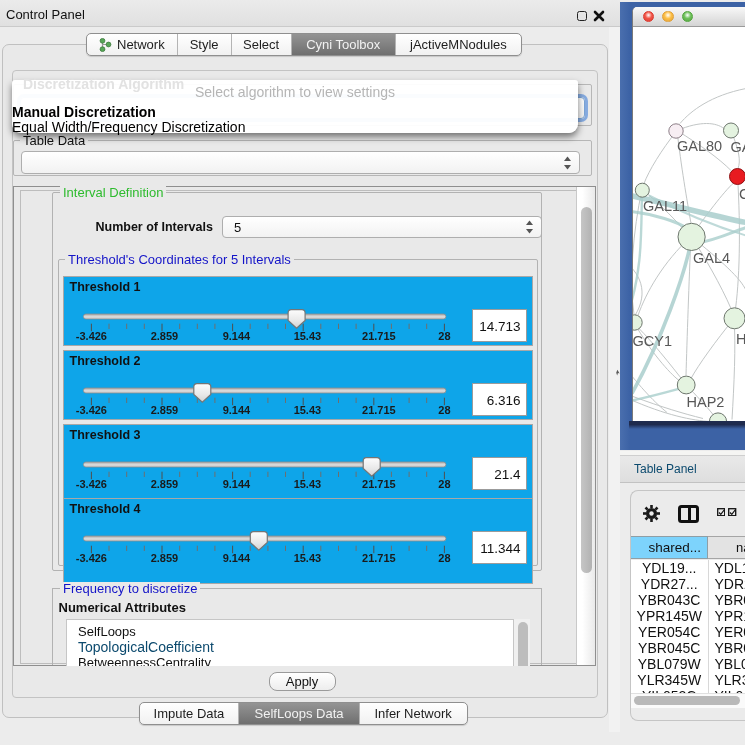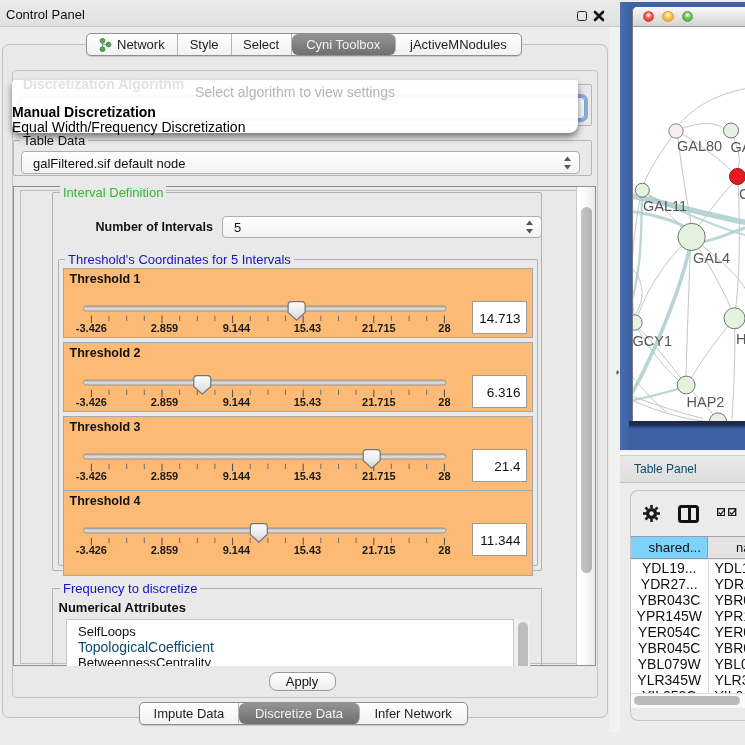--- a/index.html
+++ b/index.html
@@ -7,28 +7,28 @@
 .titlebar { position:absolute; left:0; top:0; width:620px; height:27px;
   background:linear-gradient(#ebebeb,#e0e0e0); border-bottom:1px solid #cacaca; }
 .titlebar .t { position:absolute; left:6px; top:7px; font-size:13px; color:#111; }
 .panel { position:absolute; left:2px; top:44px; width:606px; height:674px;
   background:#e9e9e9; border:1.5px solid #c0c0c0; border-radius:7px; }
 .seg { position:absolute; height:23px; display:flex; border:1px solid #8f8f8f; border-radius:5px;
   overflow:hidden; background:linear-gradient(#ffffff,#f1f1f1); box-shadow:0 1px 1px rgba(0,0,0,0.15);}
 .seg .s { height:100%; display:flex; align-items:center; justify-content:center;
   font-size:13px; color:#1d1d1d; border-right:1px solid #b4b4b4; padding:0 12px; white-space:nowrap;}
 .seg .s:last-child { border-right:none; }
-.seg .sel { background:linear-gradient(#949494,#6f6f6f); color:#f2f2f2;border-radius:6px; }
+.seg .sel { background:linear-gradient(#949494,#6f6f6f); color:#f2f2f2; }
 .group { position:absolute; border:1px solid #b6b6b6; border-radius:2px; }
 .gtitle { position:absolute; font-size:13px; background:#e9e9e9; padding:0 3px; line-height:13px; }
 .combo { position:absolute; background:linear-gradient(#ffffff,#f2f2f2); border:1px solid #aeaeae;
   border-radius:4px; font-size:13px; color:#111; }
 .combo .txt { position:absolute; left:11px; top:50%; transform:translateY(-50%); }
 .stepper { position:absolute; right:7px; top:50%; transform:translateY(-50%); width:9px; height:14px; }
-.tbox { position:absolute; border:1px solid #a8a8a8; background:#fdba74; }
+.tbox { position:absolute; border:1px solid #a8a8a8; background:#0ea5e9;margin-top:8px; }
 .tlabel { position:absolute; left:6px; top:3px; font-size:12.5px; font-weight:bold; color:#111; }
 .vbox { position:absolute; background:#fff; border:1px solid #9b9b9b; }
 .vbox span { position:absolute; right:6px; top:50%; transform:translateY(-50%); font-size:13.5px; color:#111; }
 </style></head>
 <body>
 <div class="titlebar">
     <span class="t">Control Panel</span>
 <div style="position:absolute;left:577px;top:10.5px;width:10px;height:10px;border:1.8px solid #222;border-radius:2.5px"></div>
 <svg style="position:absolute;left:593px;top:10px" width="12" height="12">
       <path d="M2 2 L10 10 M10 2 L2 10" stroke="#111" stroke-width="2.6" stroke-linecap="round"></path>
@@ -49,21 +49,20 @@
 <div class="s" style="width:54px">Style</div>
 <div class="s" style="width:60px">Select</div>
 <div class="s sel" style="width:105px">Cyni Toolbox</div>
 <div class="s" style="width:126px">jActiveMNodules</div>
 </div>
 <div class="group" style="left:13px;top:83.5px;width:579px;height:42px"></div>
 <div class="combo" style="left:20px;top:97px;width:565px;height:22px;box-shadow:0 0 0 3px rgba(100,150,220,0.75);border-color:#7aa4d6"></div>
 <div class="group" style="left:13px;top:140px;width:579px;height:36px"></div>
 <div class="gtitle" style="left:20px;top:134px;color:#111">Table Data</div>
 <div class="combo" style="left:21px;top:151px;width:559px;height:23px">
-    <span class="txt">galFiltered.sif default node</span>
 <svg class="stepper" width="9" height="14">
       <path d="M4.5 0.5 L8 5 L1 5 Z" fill="#555"></path>
       <path d="M4.5 13.5 L8 9 L1 9 Z" fill="#555"></path>
     </svg>
   </div>
 <div class="abs" style="left:13px;top:186px;width:583px;height:479.5px;border:1px solid #8f8f8f;background:#e9e9e9"></div>
 <div class="abs" style="left:19.5px;top:189.5px;width:556px;height:474px;border:1px solid #bdbdbd;border-right:none"></div>
 <div class="abs" style="left:576px;top:187px;width:19.2px;height:477.5px;background:linear-gradient(to right,#ffffff 30%,#e9e9e9);border-left:1px solid #c9c9c9"></div>
 <div class="abs" style="left:580.5px;top:207px;width:11px;height:366px;background:linear-gradient(to right,#c6c6c6,#b2b2b2);border-radius:5.5px"></div>
 <div class="group" style="left:52.4px;top:192px;width:490px;height:379px;border-color:#b2b2b2"></div>
@@ -245,21 +244,21 @@
 <div class="abs" style="left:58.5px;top:600px;font-size:13px;font-weight:bold;color:#111">Numerical Attributes</div>
 <div class="abs" style="left:66px;top:618.5px;width:448px;height:47.5px;background:#fff;border:1px solid #c6c6c6;border-bottom:none"></div>
 <div class="abs" style="left:78px;top:623.5px;font-size:13px;color:#111">SelfLoops</div>
 <div class="abs" style="left:78px;top:639px;font-size:14px;color:#0c4a6e">TopologicalCoefficient</div>
 <div class="abs" style="left:78px;top:654.5px;font-size:13px;color:#111;height:11.5px;overflow:hidden">BetweennessCentrality</div>
 <div class="abs" style="left:514px;top:618.5px;width:16px;height:47.5px;background:#f0f0f0"></div>
 <div class="abs" style="left:517.5px;top:622px;width:10.5px;height:44px;background:#bdbdbd;border-radius:5px 5px 0 0"></div>
 <div class="abs" style="left:268.5px;top:671.5px;width:67px;height:19.5px;background:linear-gradient(#ffffff,#ededed);border:1px solid #9a9a9a;border-radius:8px;display:flex;align-items:center;justify-content:center;font-size:13px;color:#111">Apply</div>
 <div class="seg" style="left:138.5px;top:702px;width:329px">
 <div class="s" style="width:100.5px">Impute Data</div>
-<div class="s sel" style="width:121px">Discretize Data</div>
+<div class="s sel" style="width:121px">SelfLoops Data</div>
 <div class="s" style="width:107.5px">Infer Network</div>
 </div>
 <div class="abs" style="left:12px;top:80px;width:566px;height:53px;background:rgba(255,255,255,0.96);border-radius:3px 3px 9px 9px;box-shadow:0 4px 7px rgba(0,0,0,0.5);z-index:50"></div>
 <div class="abs" style="left:23px;top:76px;font-size:14px;font-weight:bold;color:#e2e2e2;z-index:51">Discretization Algorithm</div>
 <div class="abs" style="left:12px;top:83.5px;width:566px;text-align:center;font-size:14px;color:#b5b5b5;z-index:51">Select algorithm to view settings</div>
 <div class="abs" style="left:12px;top:103.5px;font-size:14px;font-weight:bold;color:#000;z-index:51">Manual Discretization</div>
 <div class="abs" style="left:12px;top:118.5px;font-size:14px;color:#000;z-index:51">Equal Width/Frequency Discretization</div>
 <div class="abs" style="left:620px;top:1.5px;width:125px;height:448.5px;background:linear-gradient(to right,#4a6fae,#3c62a5 10px)"></div>
 <div class="abs" style="left:632px;top:6.5px;width:113px;height:414px;background:#fff;border-left:1px solid #7a7a7a;border-radius:5px 0 0 0;overflow:hidden">
 <div style="position:absolute;left:0;top:0;width:113px;height:20.5px;background:linear-gradient(#f8f8f8,#d4d4d4);border-bottom:1px solid #9a9a9a"></div>

